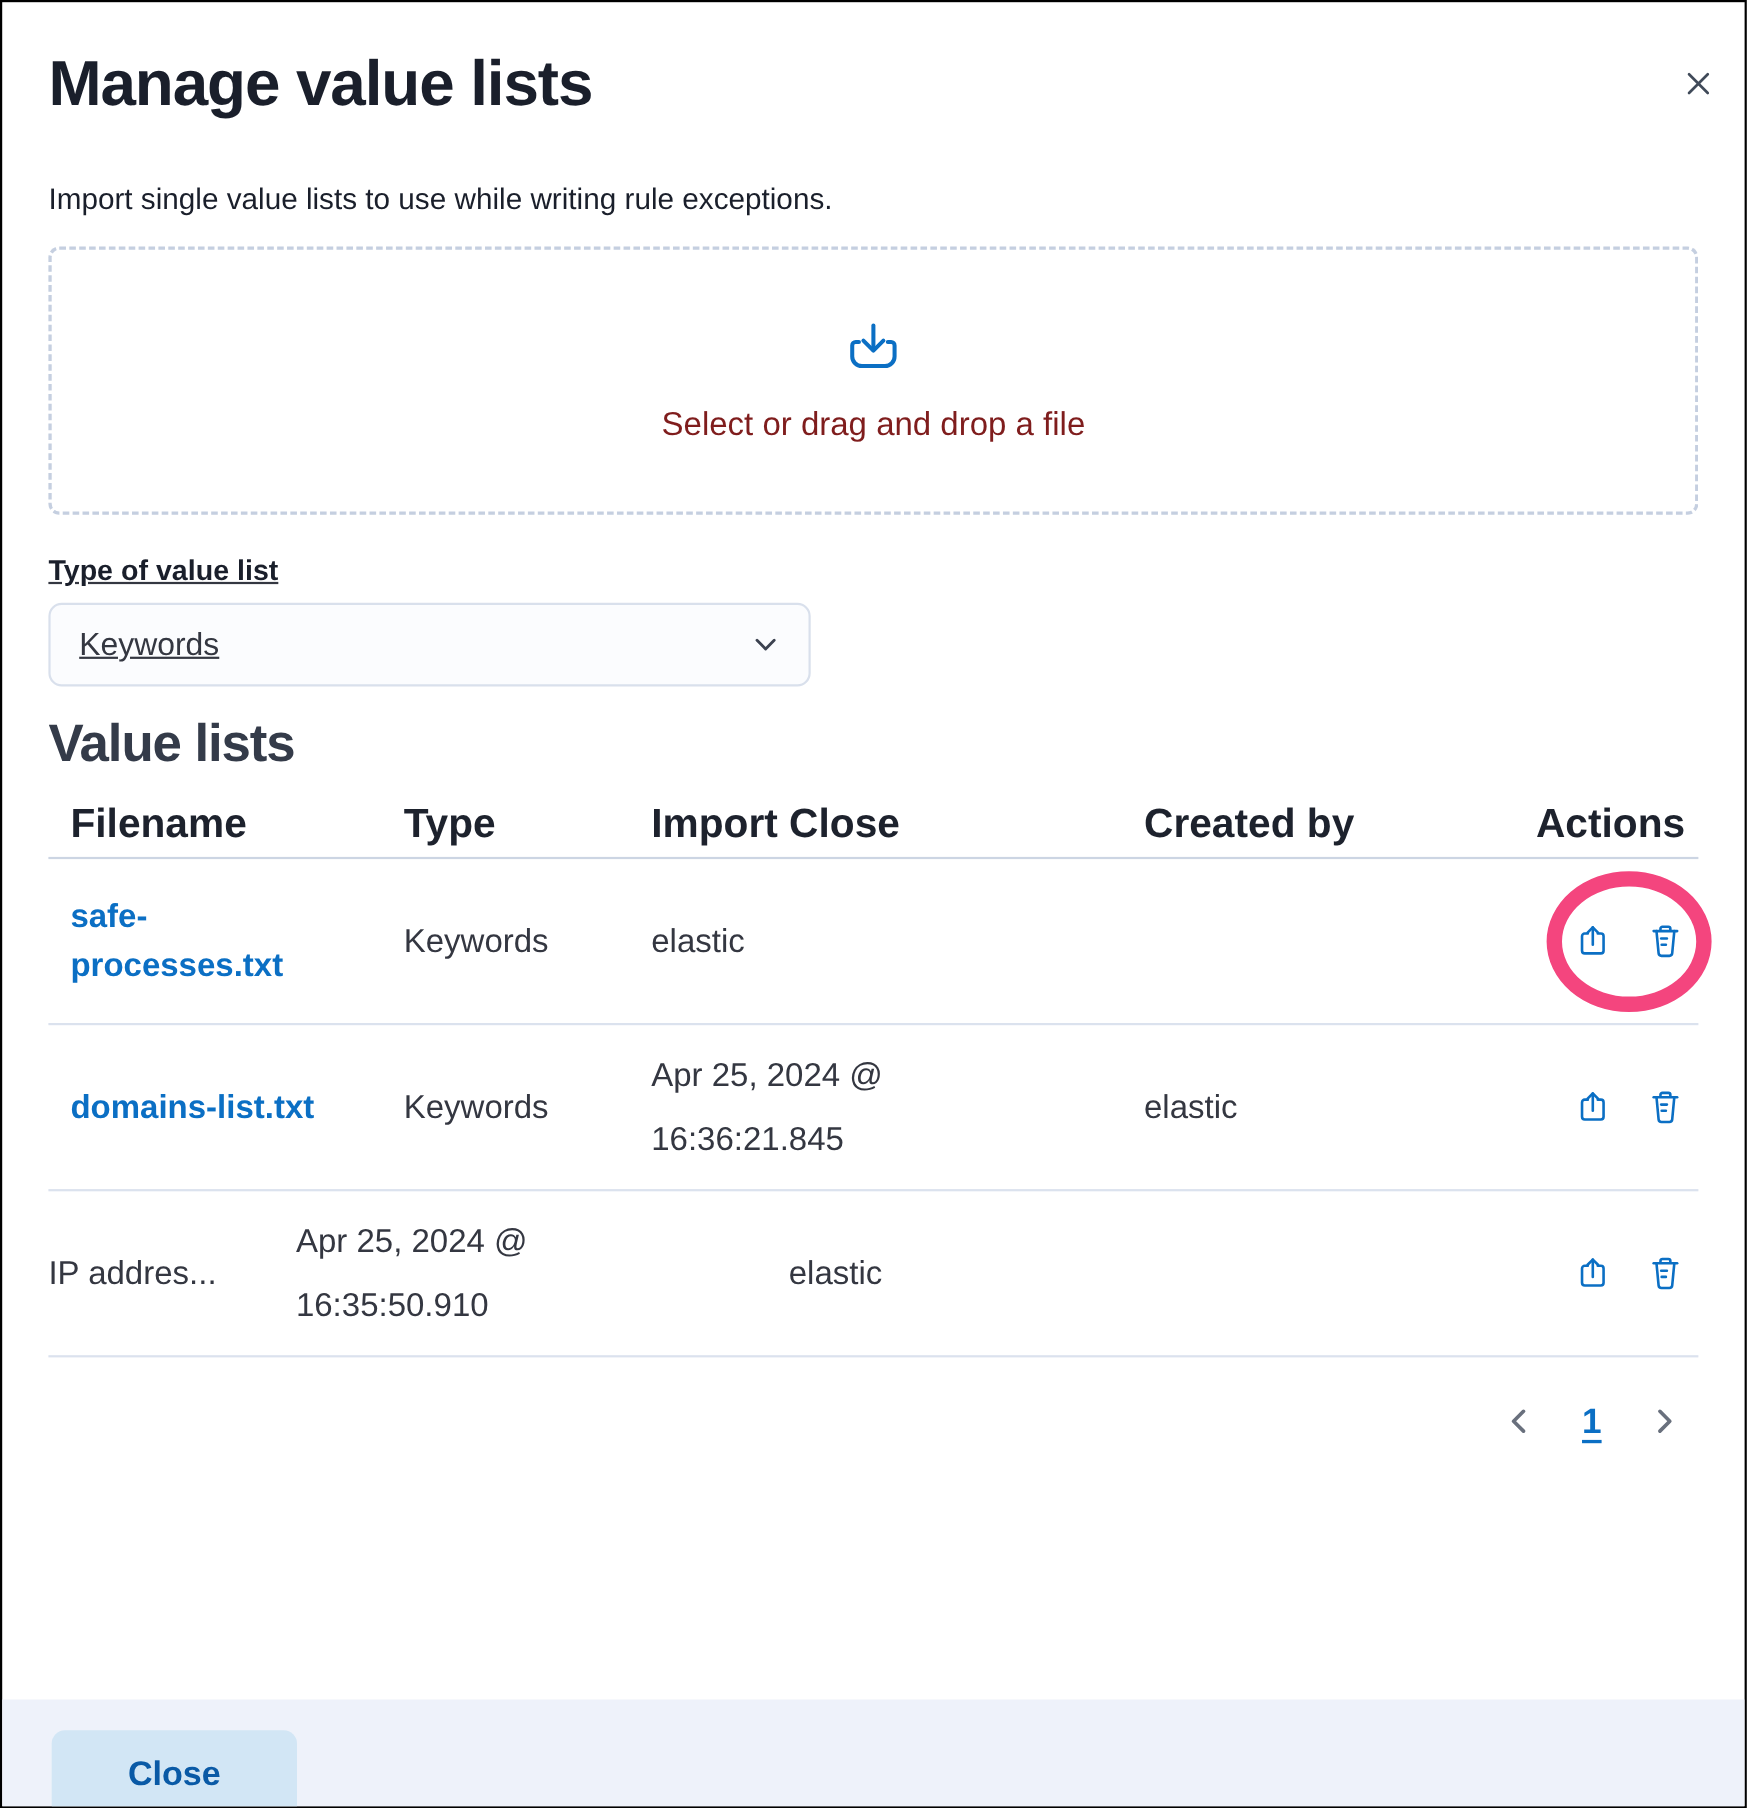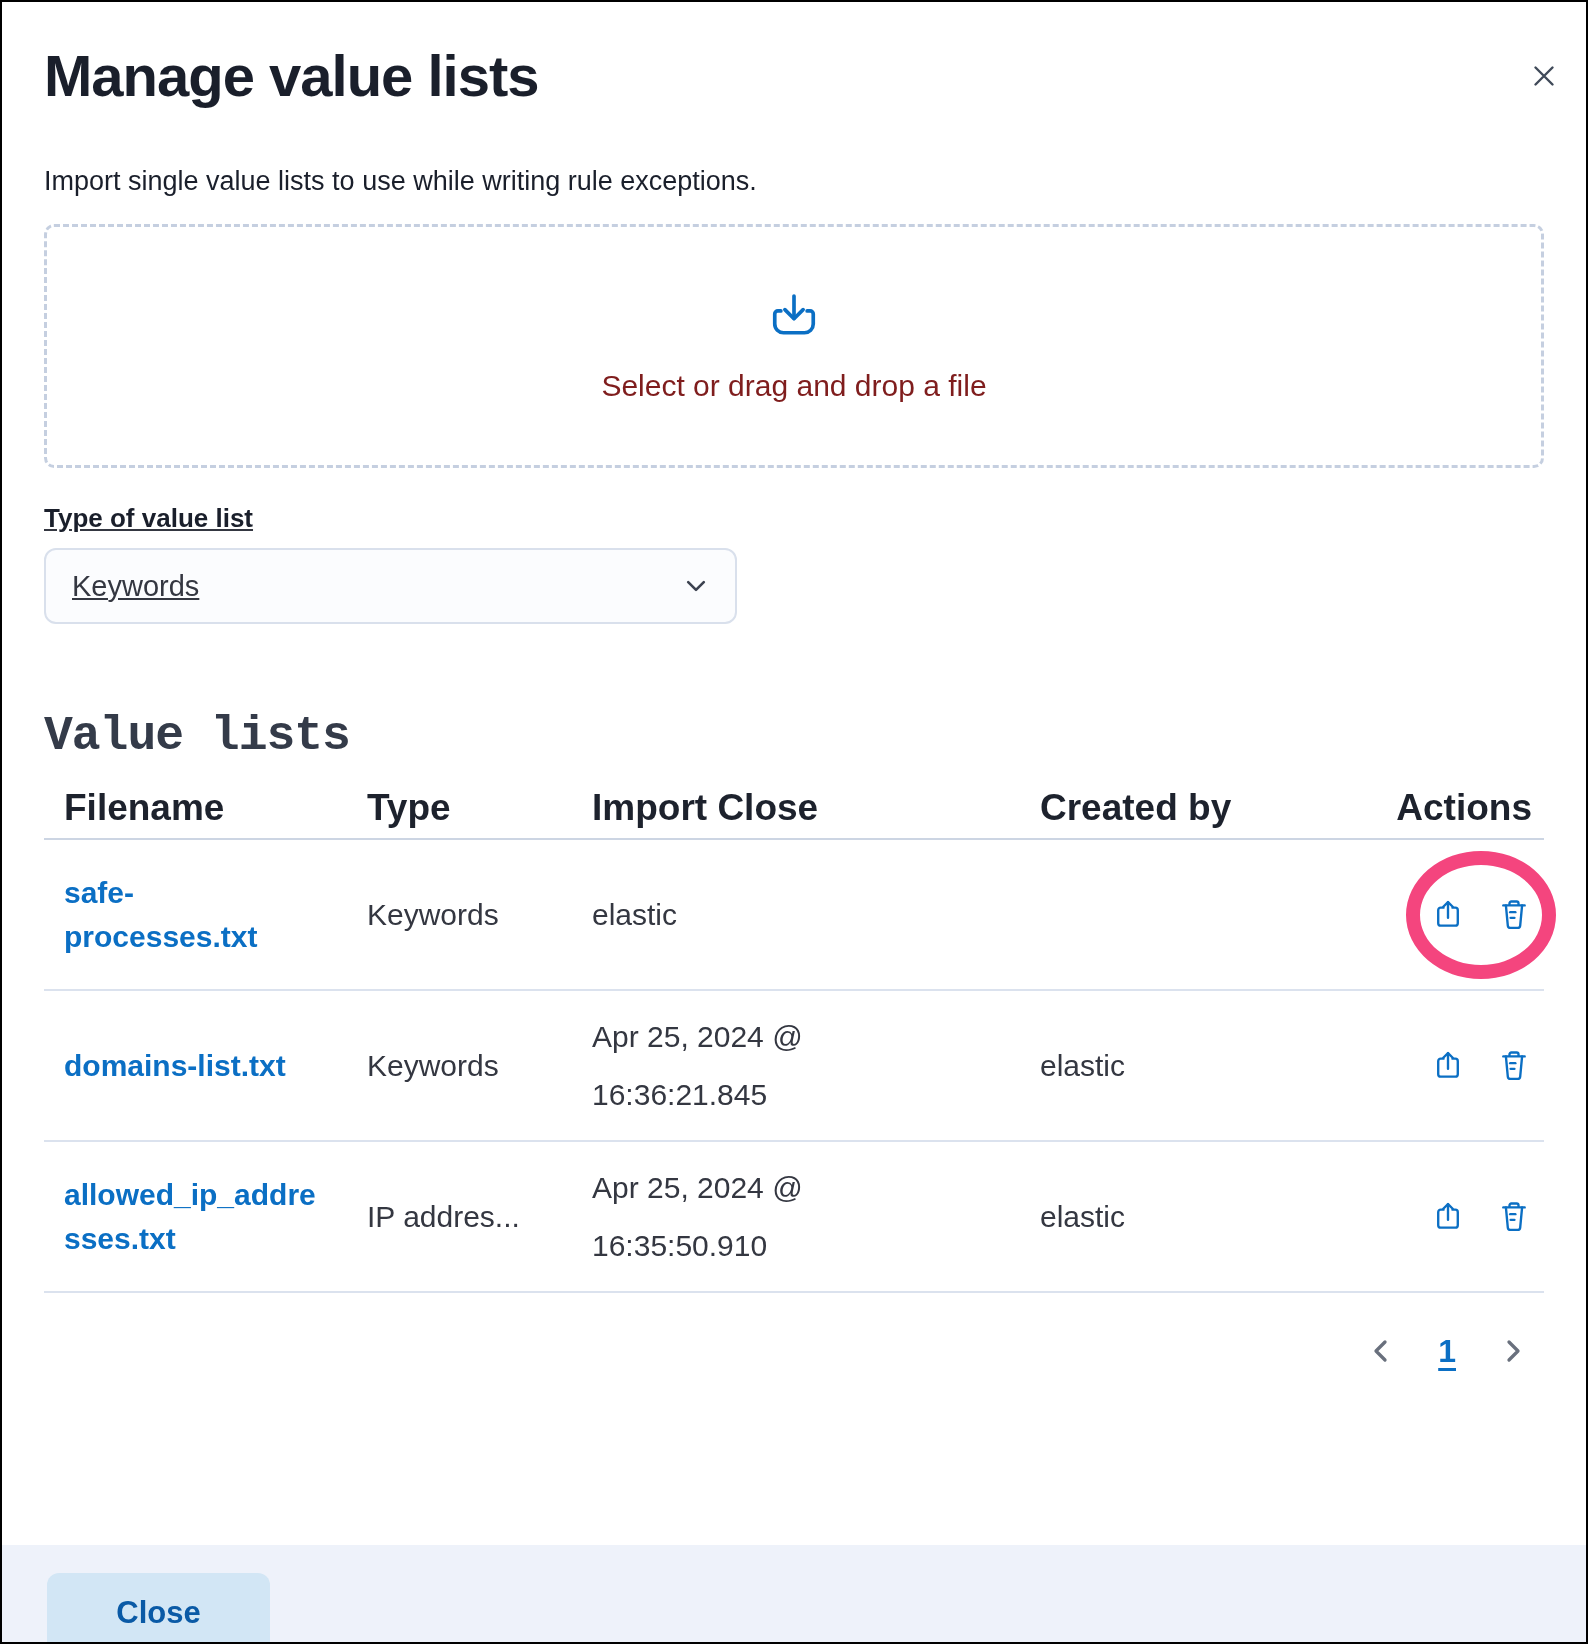--- a/index.html
+++ b/index.html
@@ -44,22 +44,22 @@
     padding:0 26px; font-size:29px; color:#343741; cursor:pointer;
   }
   .select .chev { color:#3c4250; display:flex; }
   .import-btn {
     width:338px; height:80px; border:none; border-radius:14px;
     background:#f4f6fa; color:#a7b0bf; font-size:30px; font-weight:bold;
     font-family:inherit; cursor:not-allowed; margin-bottom:0;
   }
 
   h2.lists-heading {
-    margin-top:84px; font-size:48px; line-height:56px; font-weight:bold;
-    color:#343b49; letter-spacing:-1px;font-family:Liberation Mono, monospace;
+    margin-top:25px; font-size:48px; line-height:56px; font-weight:bold;
+    color:#343b49; letter-spacing:-1px;
   }
 
   .table { margin-top:14px; width:100%; font-size:30px; }
   .t-row { display:flex; align-items:center; }
   .t-head { min-height:62px; border-bottom:2px solid #ccd5e3; font-weight:bold; font-size:37px; color:#1d222d; }
   .t-body-row { min-height:151px; border-bottom:2px solid #dbe2ee; }
   .c1 { width:323px; padding-left:20px; }
   .c2 { width:225px; }
   .c3 { width:448px; }
   .c4 { width:284px; }
@@ -201,21 +201,20 @@
               <path d="M8.8 7.5 L10.5 25.4 A2.3 2.3 0 0 0 12.8 27.5 H19.2 A2.3 2.3 0 0 0 21.5 25.4 L23.2 7.5"></path>
               <path d="M12.6 13.5 H17.2"></path>
               <path d="M13 18.5 H16.4"></path>
             </svg>
           </button>
         </span>
       </div>
     </div>
 
     <div class="t-row t-body-row">
-      <div class="c1"><a class="fname">allowed_ip_addresses.txt</a></div>
       <div class="c2">IP addres...</div>
       <div class="c3"><span class="date">Apr 25, 2024 @ 16:35:50.910</span></div>
       <div class="c4">elastic</div>
       <div class="c5">
         <span class="actions-group">
           <button class="icon-btn" aria-label="export">
             <svg width="36" height="36" viewBox="0 0 32 32" fill="none" stroke="currentColor" stroke-width="2.1" stroke-linecap="round" stroke-linejoin="round">
               <path d="M12 9.5 H9.5 A2.2 2.2 0 0 0 7.3 11.7 V23.3 A2.2 2.2 0 0 0 9.5 25.5 H22.5 A2.2 2.2 0 0 0 24.7 23.3 V11.7 A2.2 2.2 0 0 0 22.5 9.5 H20"></path>
               <path d="M16 18.5 V4.5"></path>
               <path d="M11.8 8.7 L16 4.5 L20.2 8.7"></path>

